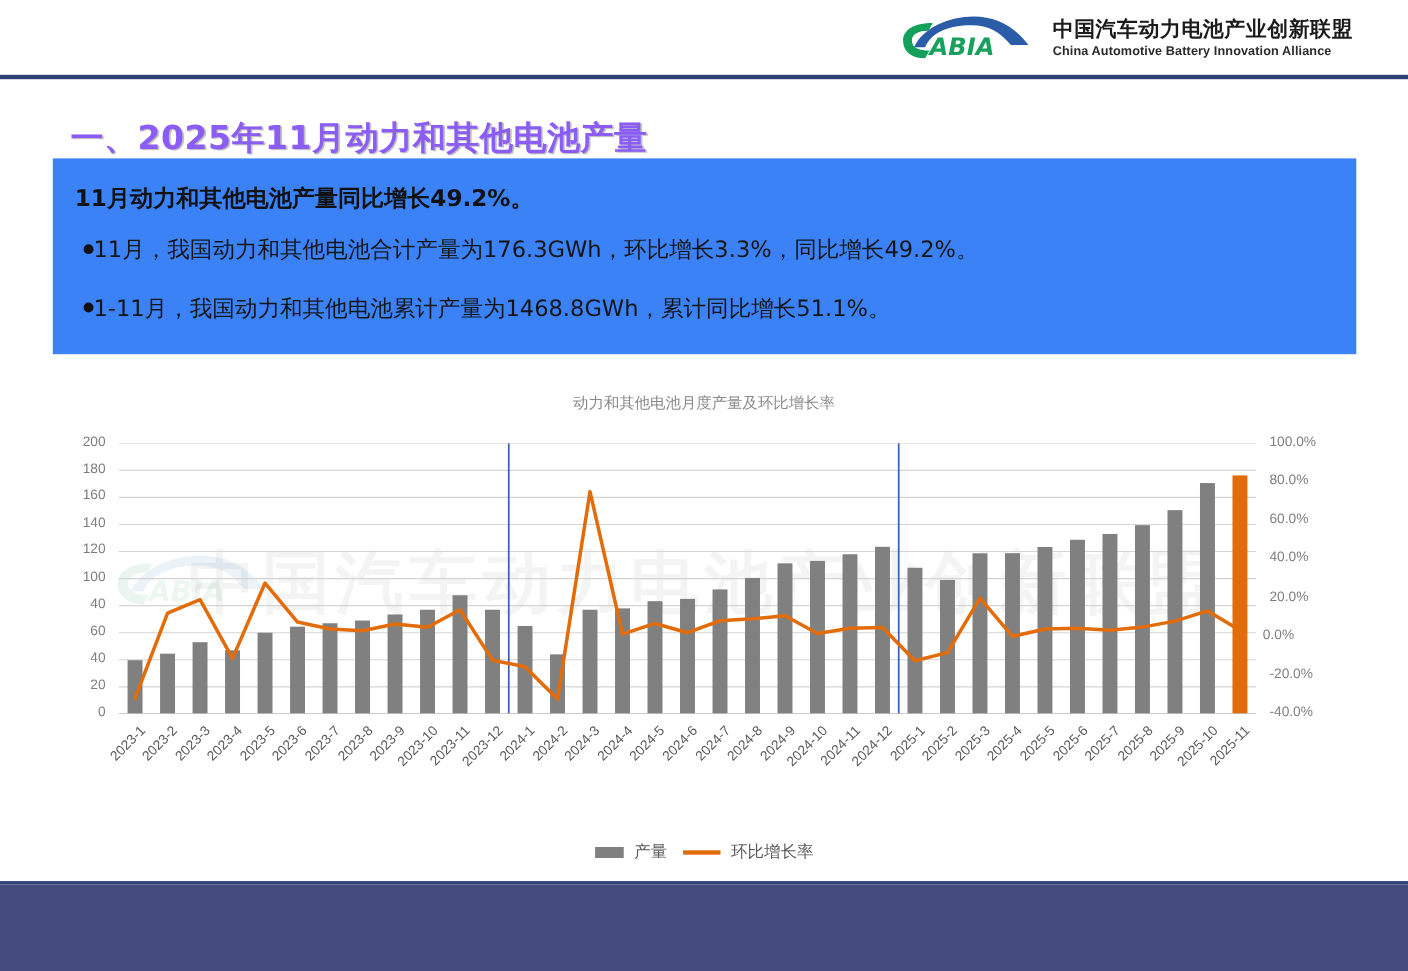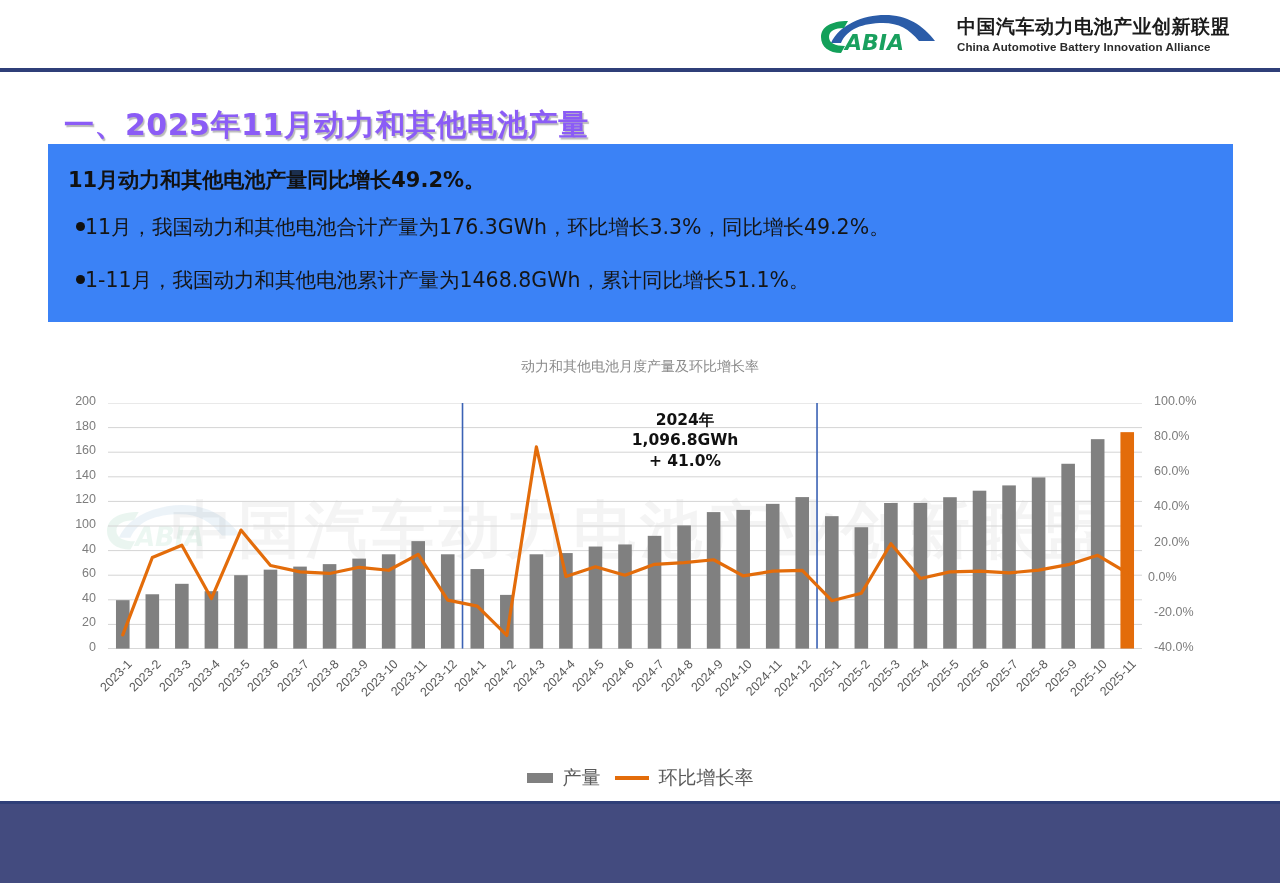--- a/index.html
+++ b/index.html
@@ -133,21 +133,21 @@
     text-align: center; line-height: 1.32;
     white-space: nowrap;
   }
   #annotation-2023 { left: 230px; top: 100px; width: 150px; }
   #annotation-2024 { left: 600px; top: 65px; width: 170px; }
 
   
   #legend {
     position: absolute; left: 0; top: 420px; width: 1280px;
     display: flex; align-items: center; justify-content: center; gap: 8px;
-    font-size: 19px; color: #5a5a5a;
+    font-size: 15px; color: #5a5a5a;
     font-family: "DejaVu Sans", sans-serif;
   }
   #legend-bar-swatch { width: 26px; height: 10px; background: #808080; }
   #legend-line-swatch { width: 34px; height: 4px; background: #e36c0a; margin-left: 6px; }
   .legend-label { margin-left: 2px; }
 
   
   #footer {
     position: absolute; left: 0; top: 804px; width: 1280px; height: 79px;
     background: #434b7f;
@@ -271,25 +271,20 @@
         <line x1="1034" y1="175.71428571428572" x2="1040" y2="175.71428571428572" stroke="#c4c4c4" stroke-width="1"></line>
         <line x1="1034" y1="140.57142857142858" x2="1040" y2="140.57142857142858" stroke="#c4c4c4" stroke-width="1"></line>
         <line x1="1034" y1="105.42857142857144" x2="1040" y2="105.42857142857144" stroke="#c4c4c4" stroke-width="1"></line>
         <line x1="1034" y1="70.28571428571428" x2="1040" y2="70.28571428571428" stroke="#c4c4c4" stroke-width="1"></line>
         <line x1="1034" y1="35.14285714285717" x2="1040" y2="35.14285714285717" stroke="#c4c4c4" stroke-width="1"></line>
         <line x1="1034" y1="0" x2="1040" y2="0" stroke="#c4c4c4" stroke-width="1"></line>
       </svg>
   </div>
 
 
-  <div class="annotation" id="annotation-2024">
-    <div>2024年</div>
-    <div>1,096.8GWh</div>
-    <div>+ 41.0%</div>
-  </div>
 
   <div id="legend">
     <span id="legend-bar-swatch"></span>
     <span class="legend-label">产量</span>
     <span id="legend-line-swatch"></span>
     <span class="legend-label">环比增长率</span>
   </div>
 <div class="ytick-left" style="left: 50px; width: 46px; top: 295px;">0</div>
     <div class="ytick-left" style="left: 50px; width: 46px; top: 270.4px;">20</div>
     <div class="ytick-left" style="left: 50px; width: 46px; top: 245.8px;">40</div>

